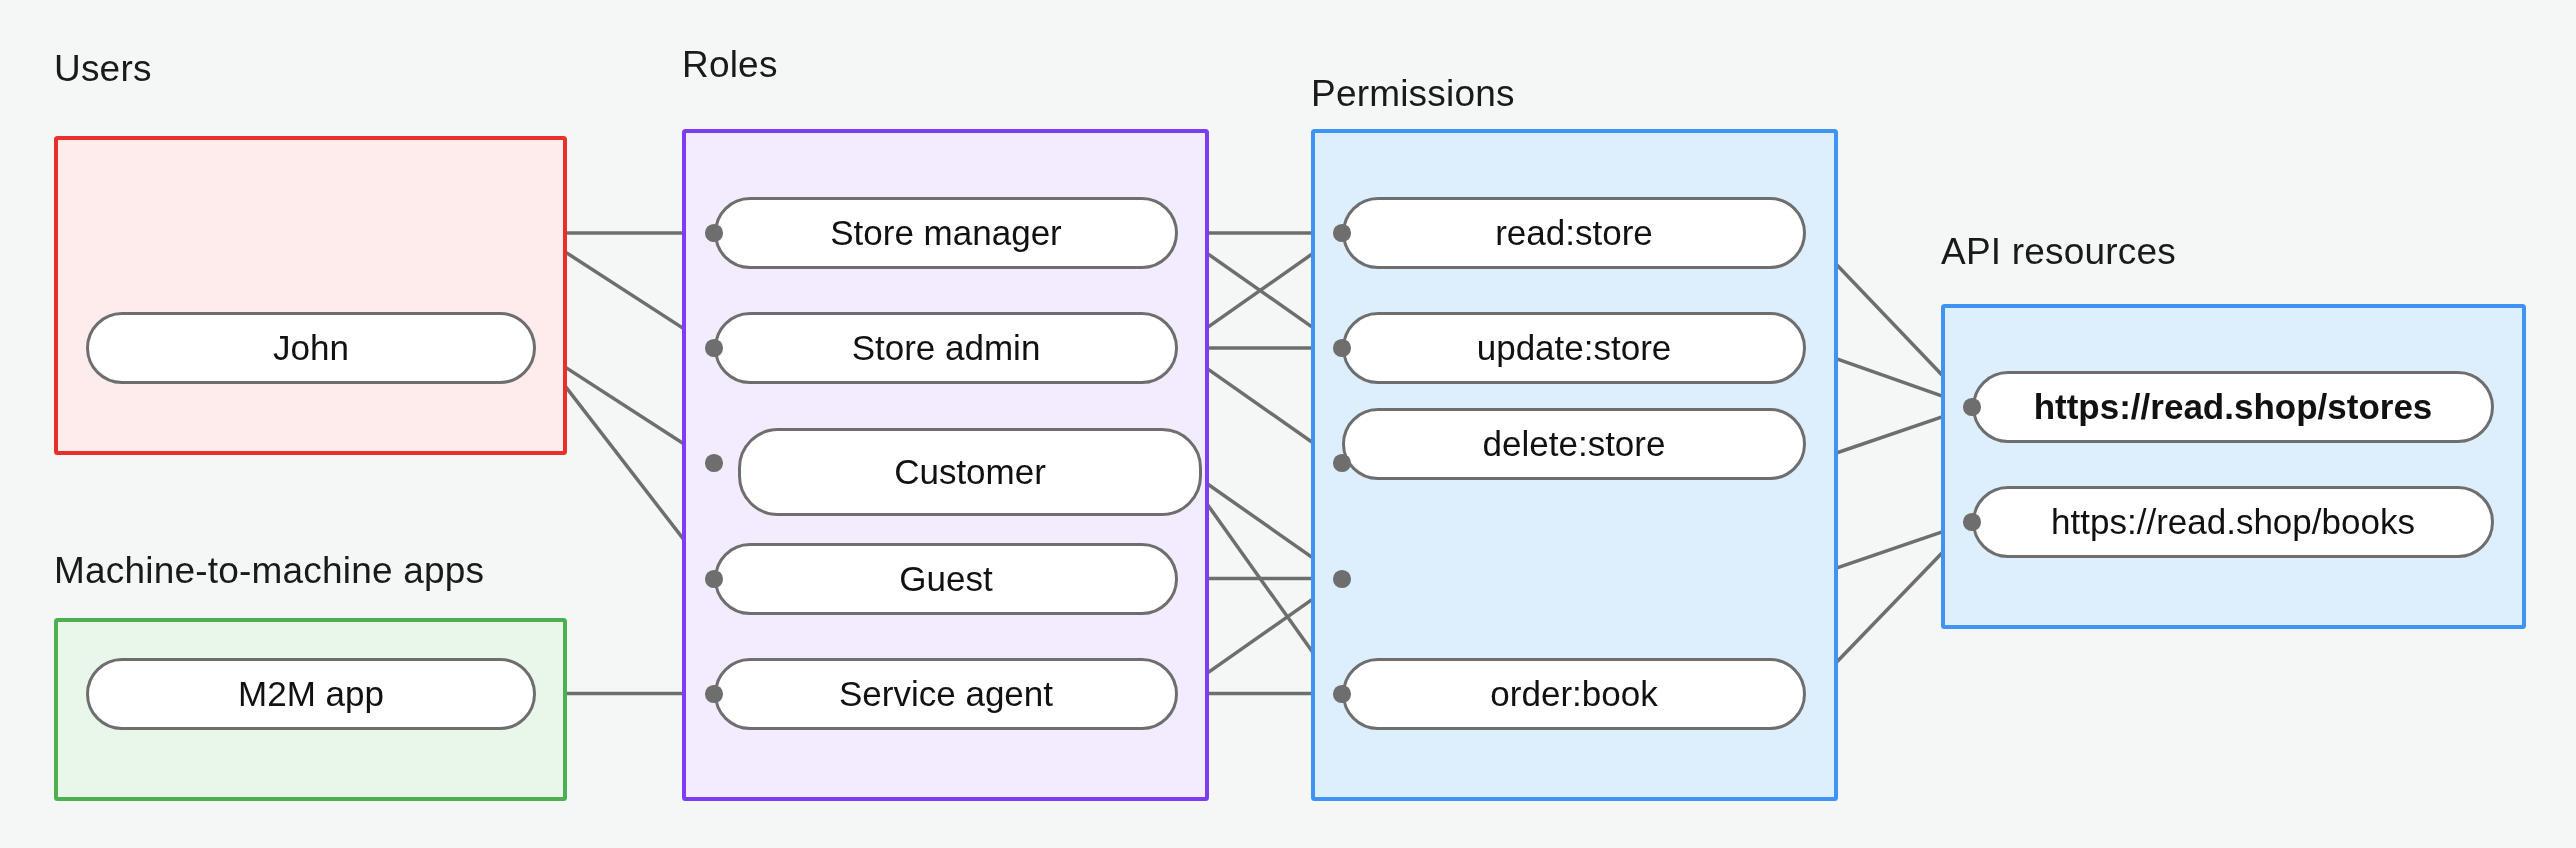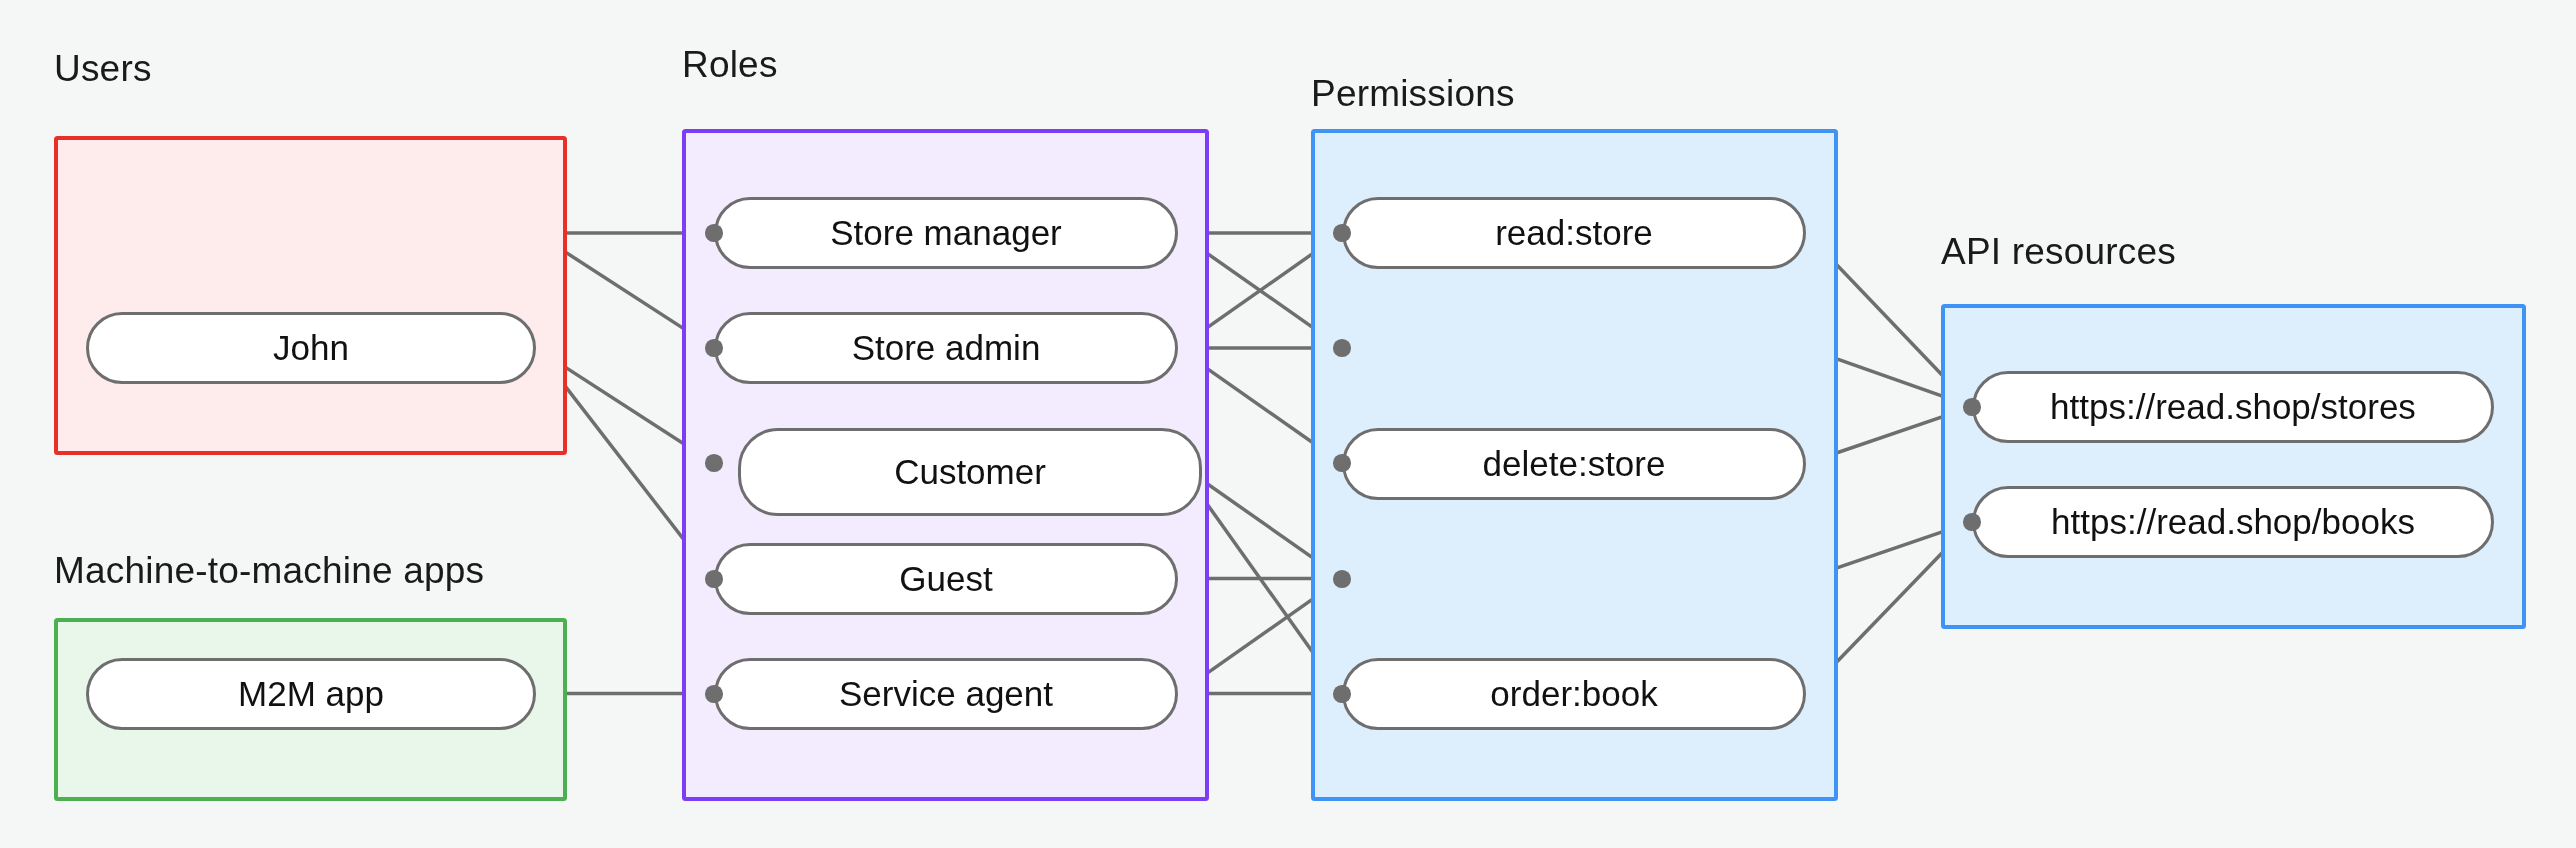--- a/index.html
+++ b/index.html
@@ -120,29 +120,32 @@
       <span>Guest</span>
     </div>
     <div class="node" style="left: 714px; top: 658px; width: 464px; height: 72px;">
       <span>Service agent</span>
     </div>
     <div class="group-title" style="left: 1311px; top: 44px; margin-top: 29px;">Permissions</div>
     <div class="group" style="left: 1311px; top: 129px; width: 527px; height: 672px; border-color: rgb(63, 147, 245); background: rgb(221, 238, 253);"></div>
     <div class="node" style="left: 1342px; top: 197px; width: 464px; height: 72px;">
       <span>read:store</span>
     </div>
-    <div class="node" style="left: 1342px; top: 428px; width: 464px; height: 72px; text-align: right;">
+    <div class="node" style="left: 1342px; top: 312px; width: 464px; height: 72px;">
+      <span>update:store</span>
+    </div>
+    <div class="node" style="left: 1342px; top: 408px; width: 464px; height: 72px; text-align: right;">
       <span>delete:store</span>
     </div>
     <div class="node" style="left: 1342px; top: 658px; width: 464px; height: 72px;">
       <span>order:book</span>
     </div>
     <div class="group-title" style="left: 1941px; top: 231px;">API resources</div>
     <div class="group" style="left: 1941px; top: 304px; width: 585px; height: 325px; border-color: rgb(63, 147, 245); background: rgb(221, 238, 253);"></div>
-    <div class="node" style="left: 1972px; top: 371px; width: 522px; height: 72px;">
+    <div class="node" style="left: 1972px; top: 371px; width: 522px; height: 72px; font-weight: bold;">
       <span>https://read.shop/stores</span>
     </div>
     <div class="node" style="left: 1972px; top: 486px; width: 522px; height: 72px;">
       <span>https://read.shop/books</span>
     </div>
     <div class="dot" style="left: 714px; top: 233px;"></div>
     <div class="dot" style="left: 714px; top: 348px;"></div>
     <div class="dot" style="left: 714px; top: 463px;"></div>
     <div class="dot" style="left: 714px; top: 579px;"></div>
     <div class="dot" style="left: 714px; top: 694px;"></div>

